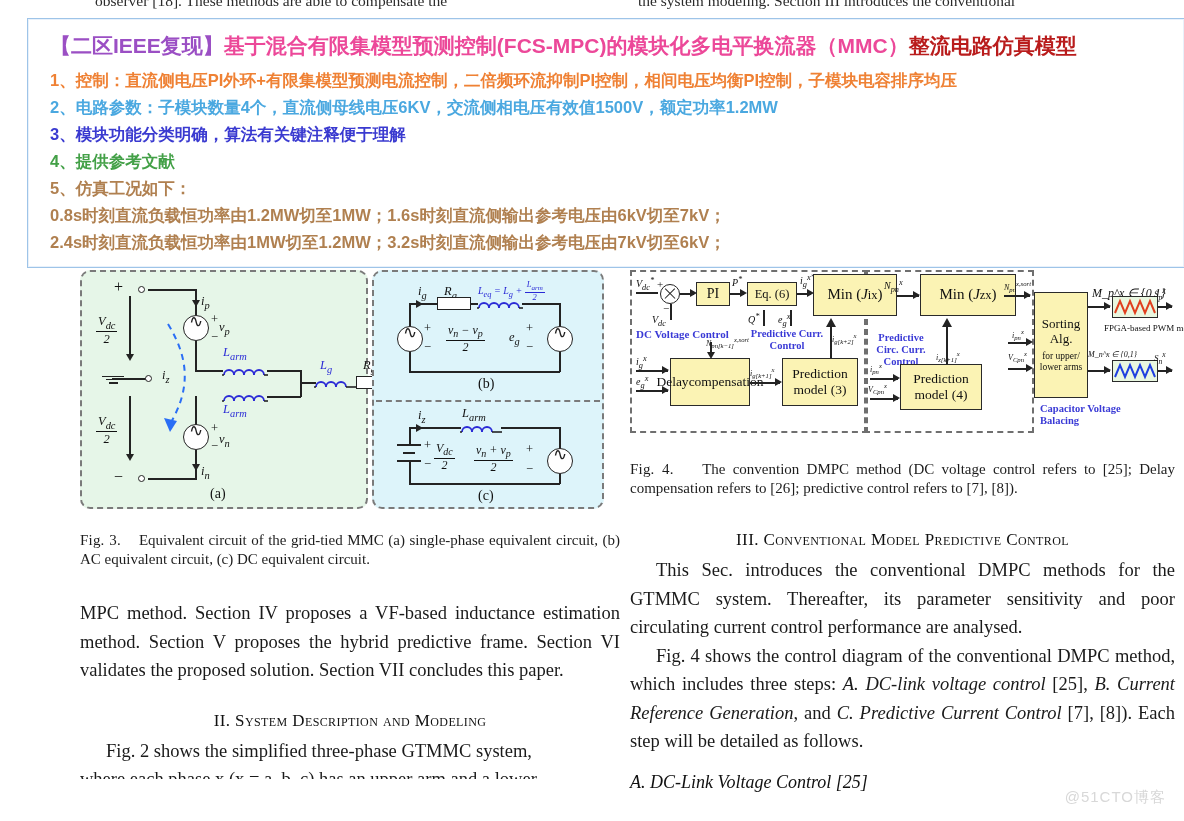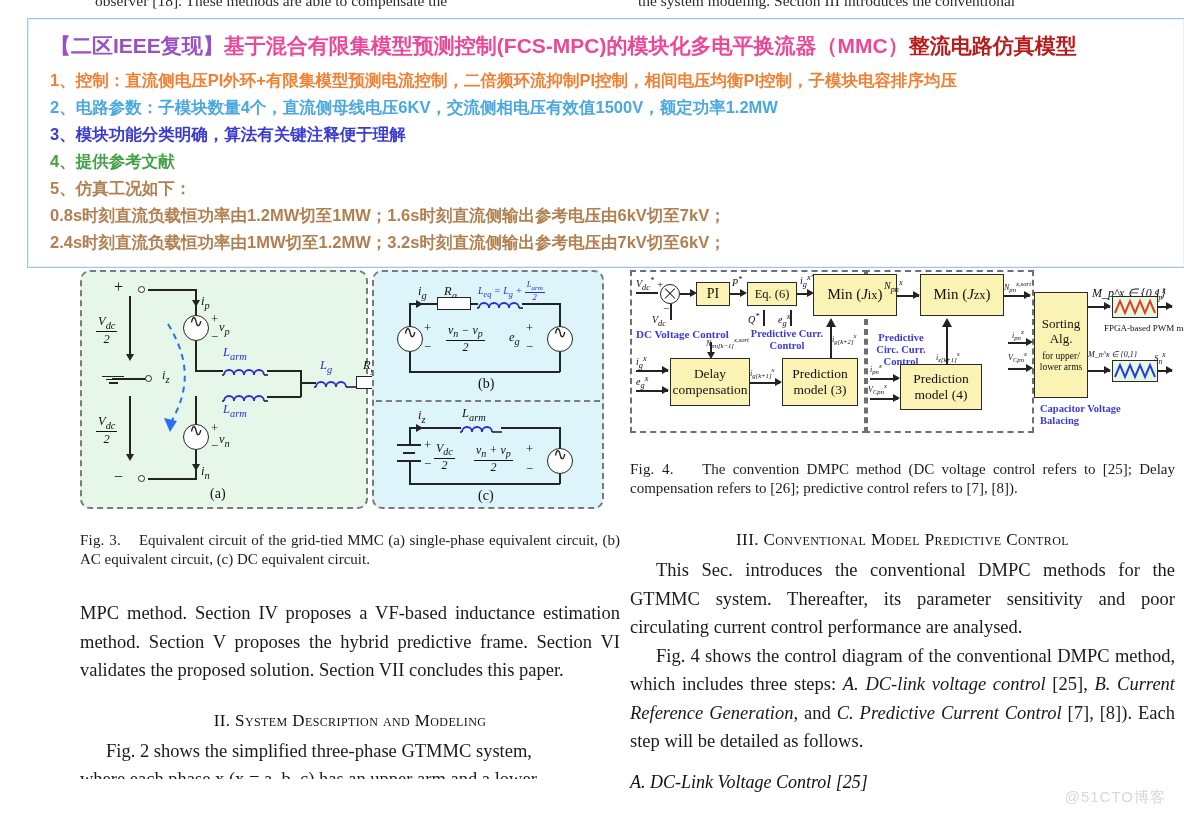--- a/index.html
+++ b/index.html
@@ -382,42 +382,42 @@
 
       <span class="blab" style="left:170px;top:3px;font-size:10px;"><i>i</i><sub>g</sub><sup>x*</sup></span>
       <div class="wire wh" style="left:167px;top:23px;width:14px;"></div>
       <div class="arrowR" style="left:177px;top:19px;"></div>
 
       <div class="blk" style="left:183px;top:4px;width:84px;height:42px;font-size:15px;">Min&nbsp;(<i>J</i><sub>i</sub><sup>x</sup>)</div>
       <div class="wire wh" style="left:267px;top:25px;width:22px;"></div>
       <div class="arrowR" style="left:283px;top:21px;"></div>
       <span class="blab" style="left:254px;top:8px;font-size:10px;"><i>N</i><sub>pn</sub><sup>x</sup></span>
 
-      <div class="blk" style="left:290px;top:4px;width:84px;height:42px;font-size:15px;">Min&nbsp;(<i>J</i><sub>z</sub><sup>x</sup>)</div>
+      <div class="blk" style="left:290px;top:4px;width:96px;height:42px;font-size:15px;">Min&nbsp;(<i>J</i><sub>z</sub><sup>x</sup>)</div>
       <div class="wire wh" style="left:374px;top:25px;width:26px;"></div>
       <div class="arrowR" style="left:394px;top:21px;"></div>
       <span class="blab" style="left:374px;top:10px;font-size:8px;"><i>N</i><sub>pn</sub><sup>x,sort</sup></span>
 
       <div class="bluelab" style="left:6px;top:58px;font-size:11px;">DC Voltage Control</div>
       <div class="bluelab" style="left:120px;top:58px;font-size:10.5px;width:74px;text-align:center;">Predictive Curr. Control</div>
       <div class="bluelab" style="left:240px;top:62px;font-size:10.5px;width:62px;text-align:center;">Predictive Circ. Curr. Control</div>
       <div class="bluelab" style="left:410px;top:133px;font-size:10.5px;width:84px;">Capacitor Voltage Balacing</div>
 
       <span class="blab" style="left:6px;top:84px;font-size:10px;"><i>i</i><sub>g</sub><sup>x</sup></span>
       <div class="wire wh" style="left:6px;top:100px;width:32px;"></div>
       <div class="arrowR" style="left:32px;top:96px;"></div>
       <span class="blab" style="left:6px;top:104px;font-size:10px;"><i>e</i><sub>g</sub><sup>x</sup></span>
       <div class="wire wh" style="left:6px;top:120px;width:32px;"></div>
       <div class="arrowR" style="left:32px;top:116px;"></div>
 
       <span class="blab" style="left:76px;top:66px;font-size:8px;"><i>N</i><sub>pn[k−1]</sub><sup>x,sort</sup></span>
       <div class="wire wv" style="left:80px;top:72px;height:14px;"></div>
       <div class="arrowD" style="left:77px;top:82px;"></div>
 
-      <div class="blk" style="left:40px;top:88px;width:80px;height:48px;font-size:13.5px;flex-direction:column;">
+      <div class="blk" style="left:40px;top:88px;width:80px;height:48px;font-size:13.5px;flex-direction:row;">
         <div>Delay</div>
           <div>compensation</div>
       </div>
       <div class="wire wh" style="left:120px;top:112px;width:30px;"></div>
       <div class="arrowR" style="left:145px;top:108px;"></div>
       <span class="blab" style="left:120px;top:96px;font-size:8px;"><i>i</i><sub>g[k+1]</sub><sup>x</sup></span>
 
       <div class="blk" style="left:152px;top:88px;width:76px;height:48px;font-size:13.5px;flex-direction:column;">
         <div>Prediction</div>
           <div>model (3)</div>

